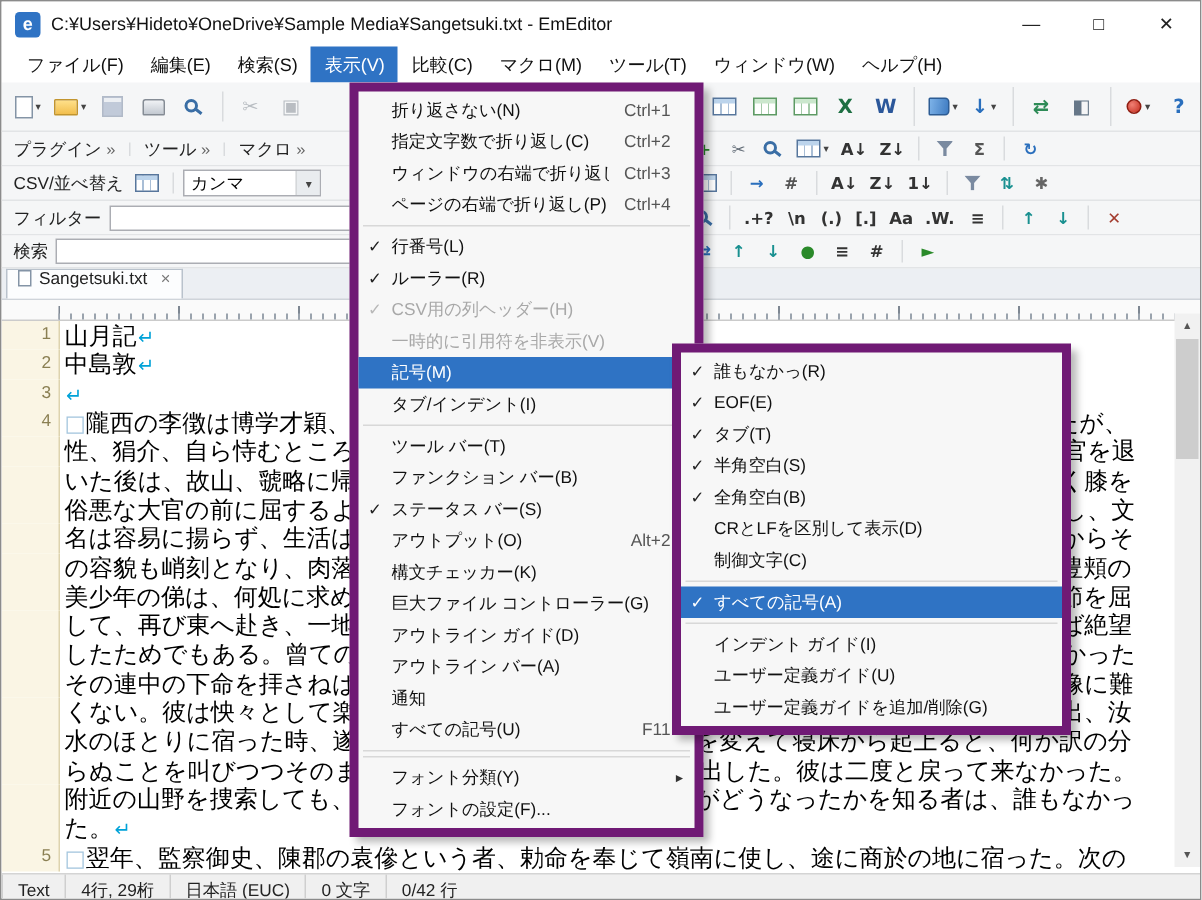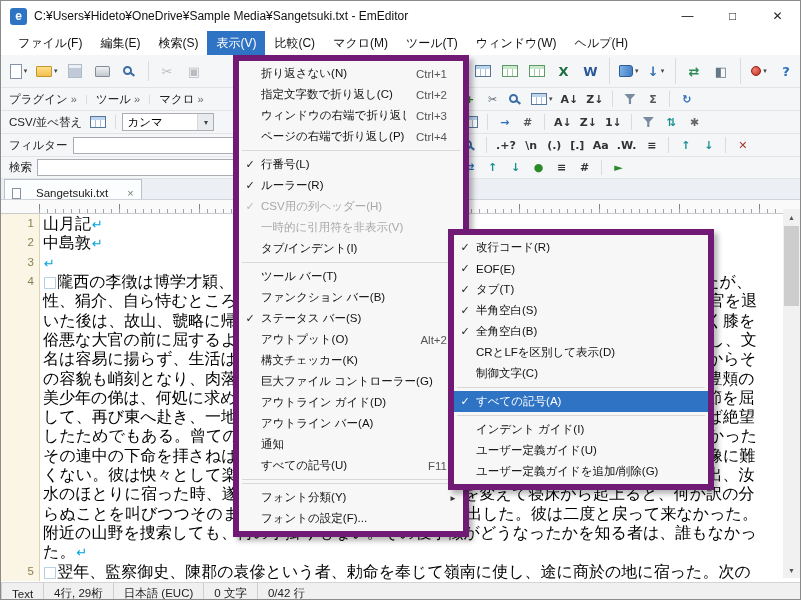--- a/index.html
+++ b/index.html
@@ -53,21 +53,21 @@
     background-image:linear-gradient(#bcd4ec,#bcd4ec),repeating-linear-gradient(90deg,rgba(0,0,0,0) 0 4px,#a9bed6 4px 5px);
     background-size:100% 3px,100% 100%;background-repeat:no-repeat,repeat}
   .shape.table.green{border-color:#5d9a64;
     background-image:linear-gradient(#cbe7cd,#cbe7cd),repeating-linear-gradient(90deg,rgba(0,0,0,0) 0 4px,#a3c9a7 4px 5px)}
   .shape.book{width:14px;height:12px;background:linear-gradient(100deg,#7db2e8,#3f7cc2);border:1px solid #2d5c94;border-radius:1px 3px 3px 1px}
   .shape.record{width:10px;height:10px;border-radius:50%;background:radial-gradient(circle at 35% 35%,#f08074,#c22c1d);border:1px solid #8e1d12}
   .shape.funnel{width:11px;height:10px;background:#7a8aa0;clip-path:polygon(0 0,100% 0,60% 50%,60% 100%,40% 100%,40% 50%)}
 
   
   .tabbar{height:21px;background:#eceff3;display:flex;align-items:flex-end;padding-left:3px;border-bottom:1px solid #cfd4da;box-sizing:border-box}
-  .tab{height:20px;box-sizing:border-box;display:flex;align-items:flex-end;gap:15px;background:#fcfdfe;
+  .tab{height:20px;box-sizing:border-box;display:flex;align-items:flex-start;gap:5px;background:#fcfdfe;
     border:1px solid #b9c2cc;border-bottom:none;padding:0 7px;font-size:11.5px;color:#222;white-space:nowrap}
   .tclose{color:#777;font-size:11px;margin-left:4px}
 
   
   .ruler{height:14px;position:relative;background:#fafafa;border-bottom:1px solid #cbcbcb;box-sizing:border-box}
   .ruler .ticks{position:absolute;left:38px;right:17px;bottom:0;height:13px;
     background-image:repeating-linear-gradient(90deg,#9aa3ad 0 1px,rgba(0,0,0,0) 1px 8px),
                      repeating-linear-gradient(90deg,#7e8792 0 1px,rgba(0,0,0,0) 1px 80px);
     background-size:100% 4px,100% 9px;background-position:bottom left,bottom left;background-repeat:no-repeat}
 
@@ -508,20 +508,25 @@
         <span class="lbl">ルーラー(R)</span>
       </div>
       <div class="mi dis">
         <span class="chk">✓</span>
         <span class="lbl">CSV用の列ヘッダー(H)</span>
       </div>
       <div class="mi dis">
         <span class="chk"></span>
         <span class="lbl">一時的に引用符を非表示(V)</span>
       </div>
+      <div class="mi hl">
+        <span class="chk"></span>
+        <span class="lbl">記号(M)</span>
+        <span class="sub">►</span>
+      </div>
       <div class="mi">
         <span class="chk"></span>
         <span class="lbl">タブ/インデント(I)</span>
         <span class="sub">►</span>
       </div>
       <div class="msep"></div>
       <div class="mi">
         <span class="chk"></span>
         <span class="lbl">ツール バー(T)</span>
         <span class="sub">►</span>
@@ -572,21 +577,21 @@
         <span class="sub">►</span>
       </div>
       <div class="mi">
         <span class="chk"></span>
         <span class="lbl">フォントの設定(F)...</span>
       </div>
     </div>
   <div class="menu" id="sym-menu">
       <div class="mi">
         <span class="chk">✓</span>
-        <span class="lbl">改行コード(R)</span>
+        <span class="lbl">誰もなかっ(R)</span>
       </div>
       <div class="mi">
         <span class="chk">✓</span>
         <span class="lbl">EOF(E)</span>
       </div>
       <div class="mi">
         <span class="chk">✓</span>
         <span class="lbl">タブ(T)</span>
       </div>
       <div class="mi">

